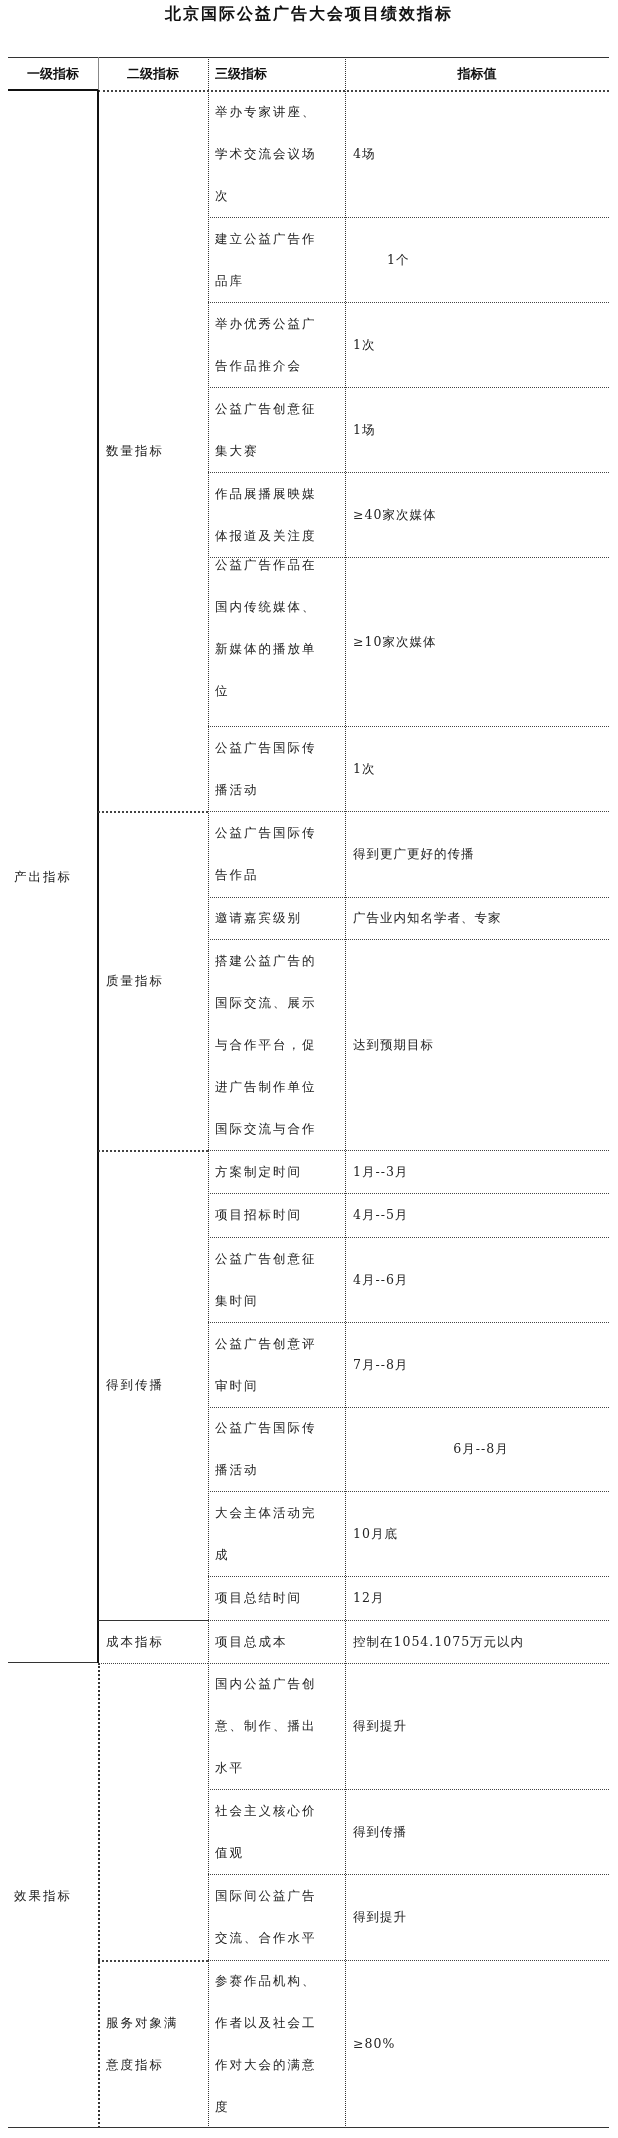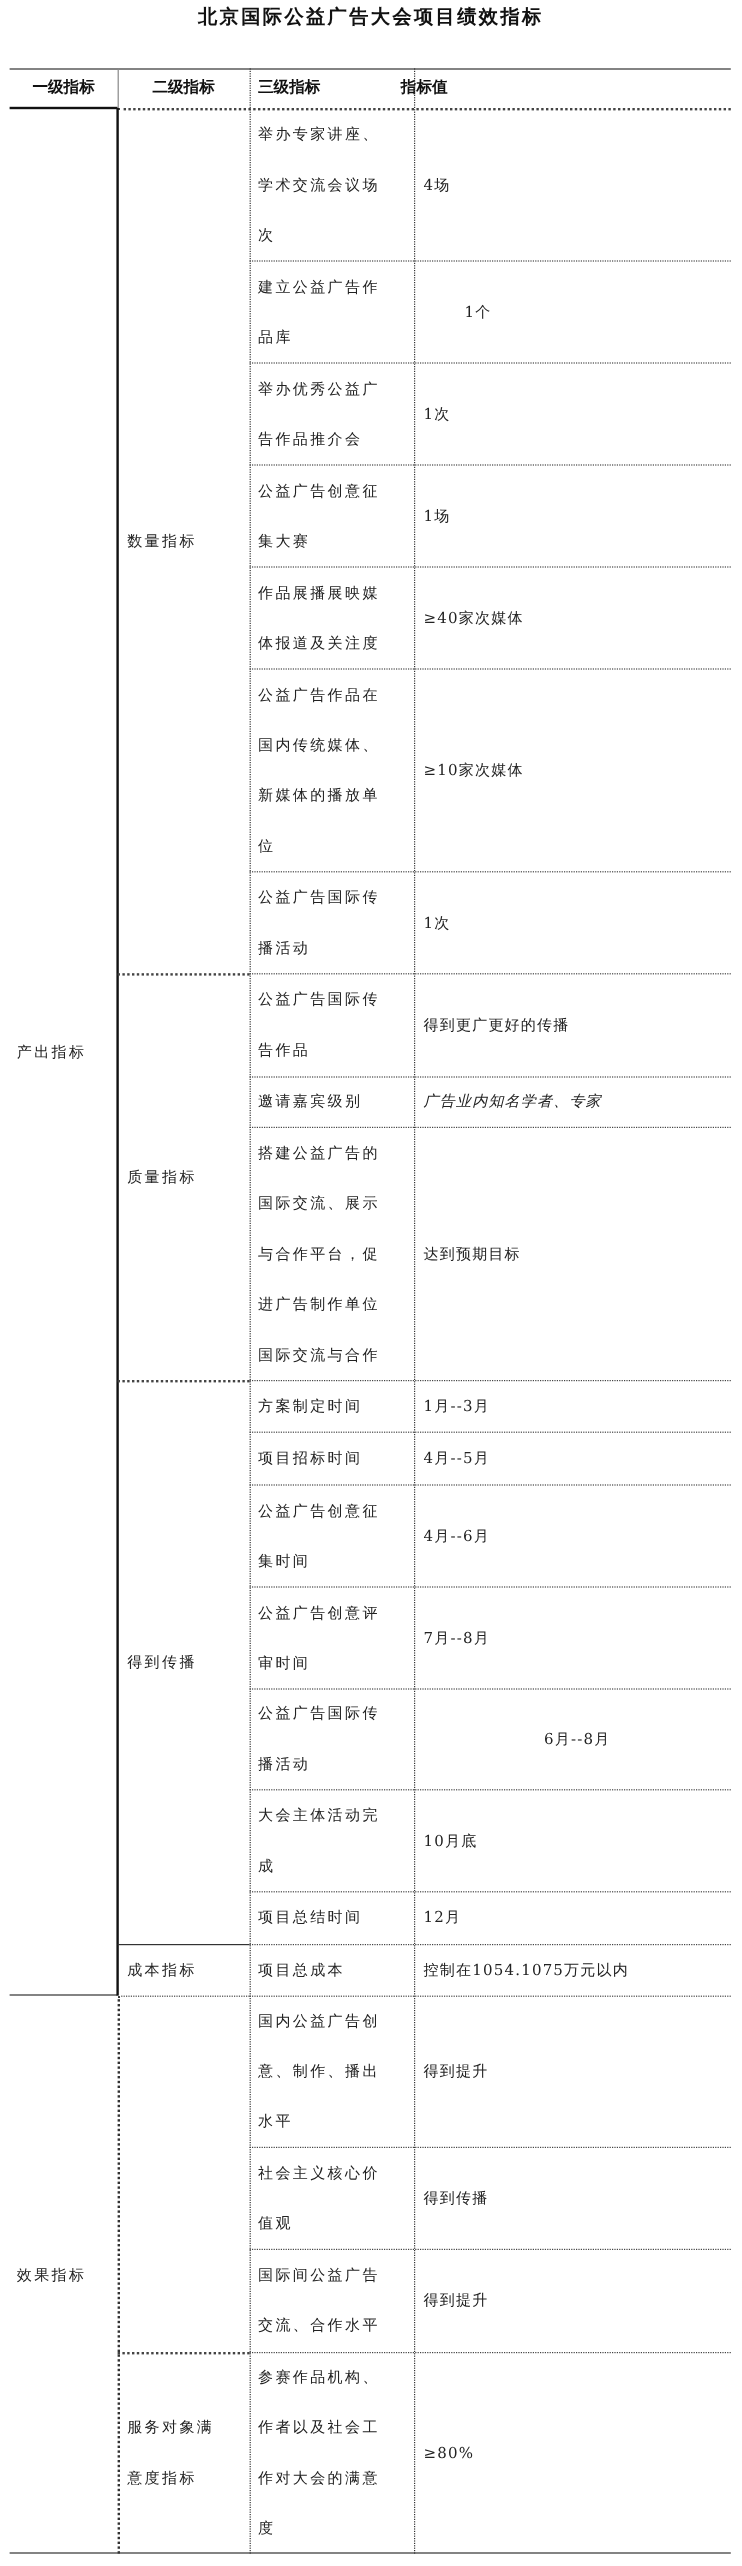--- a/index.html
+++ b/index.html
@@ -39,21 +39,21 @@
 
   <div class="cell hdr" style="left:0;top:0;width:90px;height:33px;justify-content:center;">
     <span>一级指标</span>
   </div>
   <div class="cell hdr" style="left:90px;top:0;width:110px;height:33px;justify-content:center;">
     <span>二级指标</span>
   </div>
   <div class="cell hdr" style="left:200px;top:0;width:137px;height:33px;padding-left:7px;">
     <span>三级指标</span>
   </div>
-  <div class="cell hdr" style="left:326px;top:0;width:264px;height:33px;">
+  <div class="cell hdr" style="left:337px;top:0;width:264px;height:33px;justify-content:center;">
     <span>指标值</span>
   </div>
 
   <div class="cell" style="left:0;top:33px;width:90px;height:1573px;padding-left:6px;">
     <span style="letter-spacing:2px;">产出指标</span>
   </div>
   <div class="cell" style="left:0;top:1606px;width:90px;height:465px;padding-left:6px;">
     <span style="letter-spacing:2px;">效果指标</span>
   </div>
 
@@ -126,21 +126,21 @@
       </div>
       <div class="hline dot-h" style="left: 200px; top: 330px; width: 401px;"></div>
       <div class="cell c3" style="left: 200px; top: 415px; width: 137px; height: 85px; padding-left: 7px;">
         <span>作品展播展映媒
 体报道及关注度</span>
       </div>
       <div class="cell" style="left: 337px; top: 415px; width: 264px; height: 85px; padding-left: 8px;">
         <span style="letter-spacing: 1px;">≥40家次媒体</span>
       </div>
       <div class="hline dot-h" style="left: 200px; top: 415px; width: 401px;"></div>
-      <div class="cell c3" style="left: 200px; top: 500px; width: 137px; height: 169px; padding-left: 7px;">
+      <div class="cell c3" style="left: 200px; top: 486px; width: 137px; height: 169px; padding-left: 7px;">
         <span>公益广告作品在
 国内传统媒体、
 新媒体的播放单
 位</span>
       </div>
       <div class="cell" style="left: 337px; top: 500px; width: 264px; height: 169px; padding-left: 8px;">
         <span style="letter-spacing: 1px;">≥10家次媒体</span>
       </div>
       <div class="hline dot-h" style="left: 200px; top: 500px; width: 401px;"></div>
       <div class="cell c3" style="left: 200px; top: 669px; width: 137px; height: 85px; padding-left: 7px;">
@@ -156,21 +156,21 @@
 告作品</span>
       </div>
       <div class="cell" style="left: 337px; top: 754px; width: 264px; height: 86px; padding-left: 8px;">
         <span style="letter-spacing: 1px;">得到更广更好的传播</span>
       </div>
       <div class="hline dot-h" style="left: 200px; top: 754px; width: 401px;"></div>
       <div class="cell c3" style="left: 200px; top: 840px; width: 137px; height: 42px; padding-left: 7px;">
         <span>邀请嘉宾级别</span>
       </div>
       <div class="cell" style="left: 337px; top: 840px; width: 264px; height: 42px; padding-left: 8px;">
-        <span style="letter-spacing: 1px; font-style: italic;">广告业内知名学者、专家</span>
+        <span style="letter-spacing: 1px;">广告业内知名学者、专家</span>
       </div>
       <div class="hline dot-h" style="left: 200px; top: 840px; width: 401px;"></div>
       <div class="cell c3" style="left: 200px; top: 882px; width: 137px; height: 211px; padding-left: 7px;">
         <span>搭建公益广告的
 国际交流、展示
 与合作平台，促
 进广告制作单位
 国际交流与合作</span>
       </div>
       <div class="cell" style="left: 337px; top: 882px; width: 264px; height: 211px; padding-left: 8px;">

